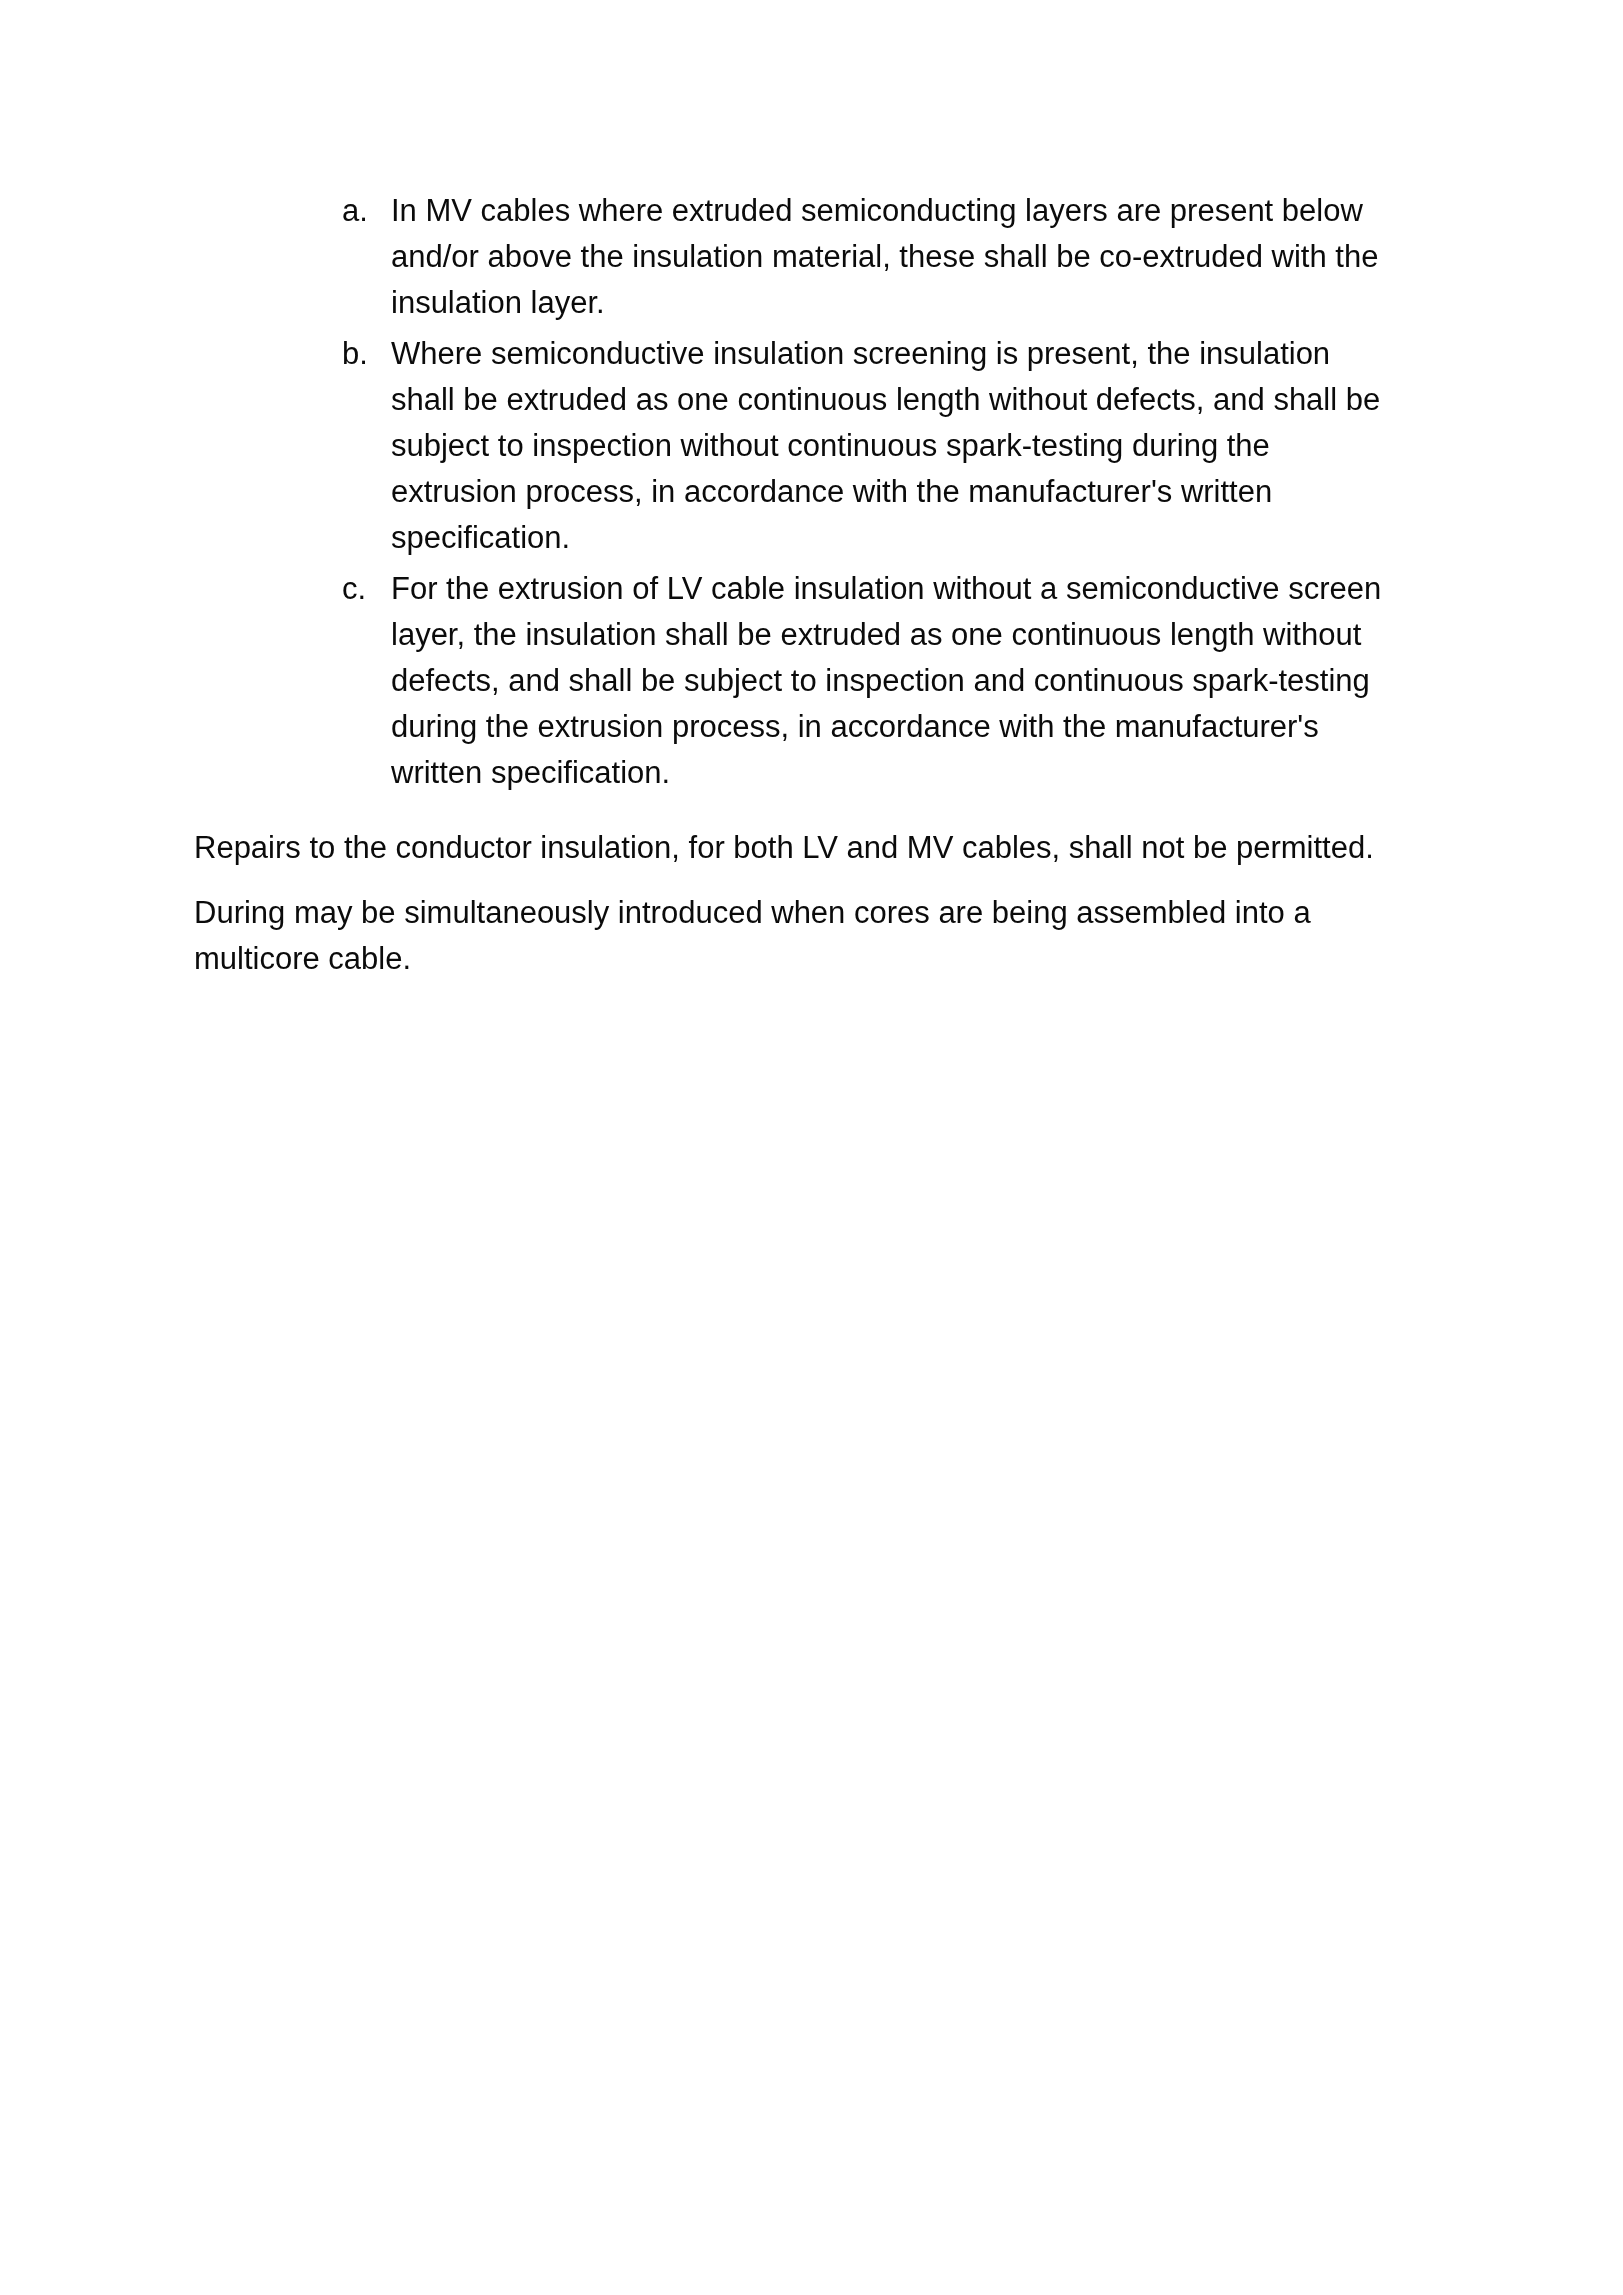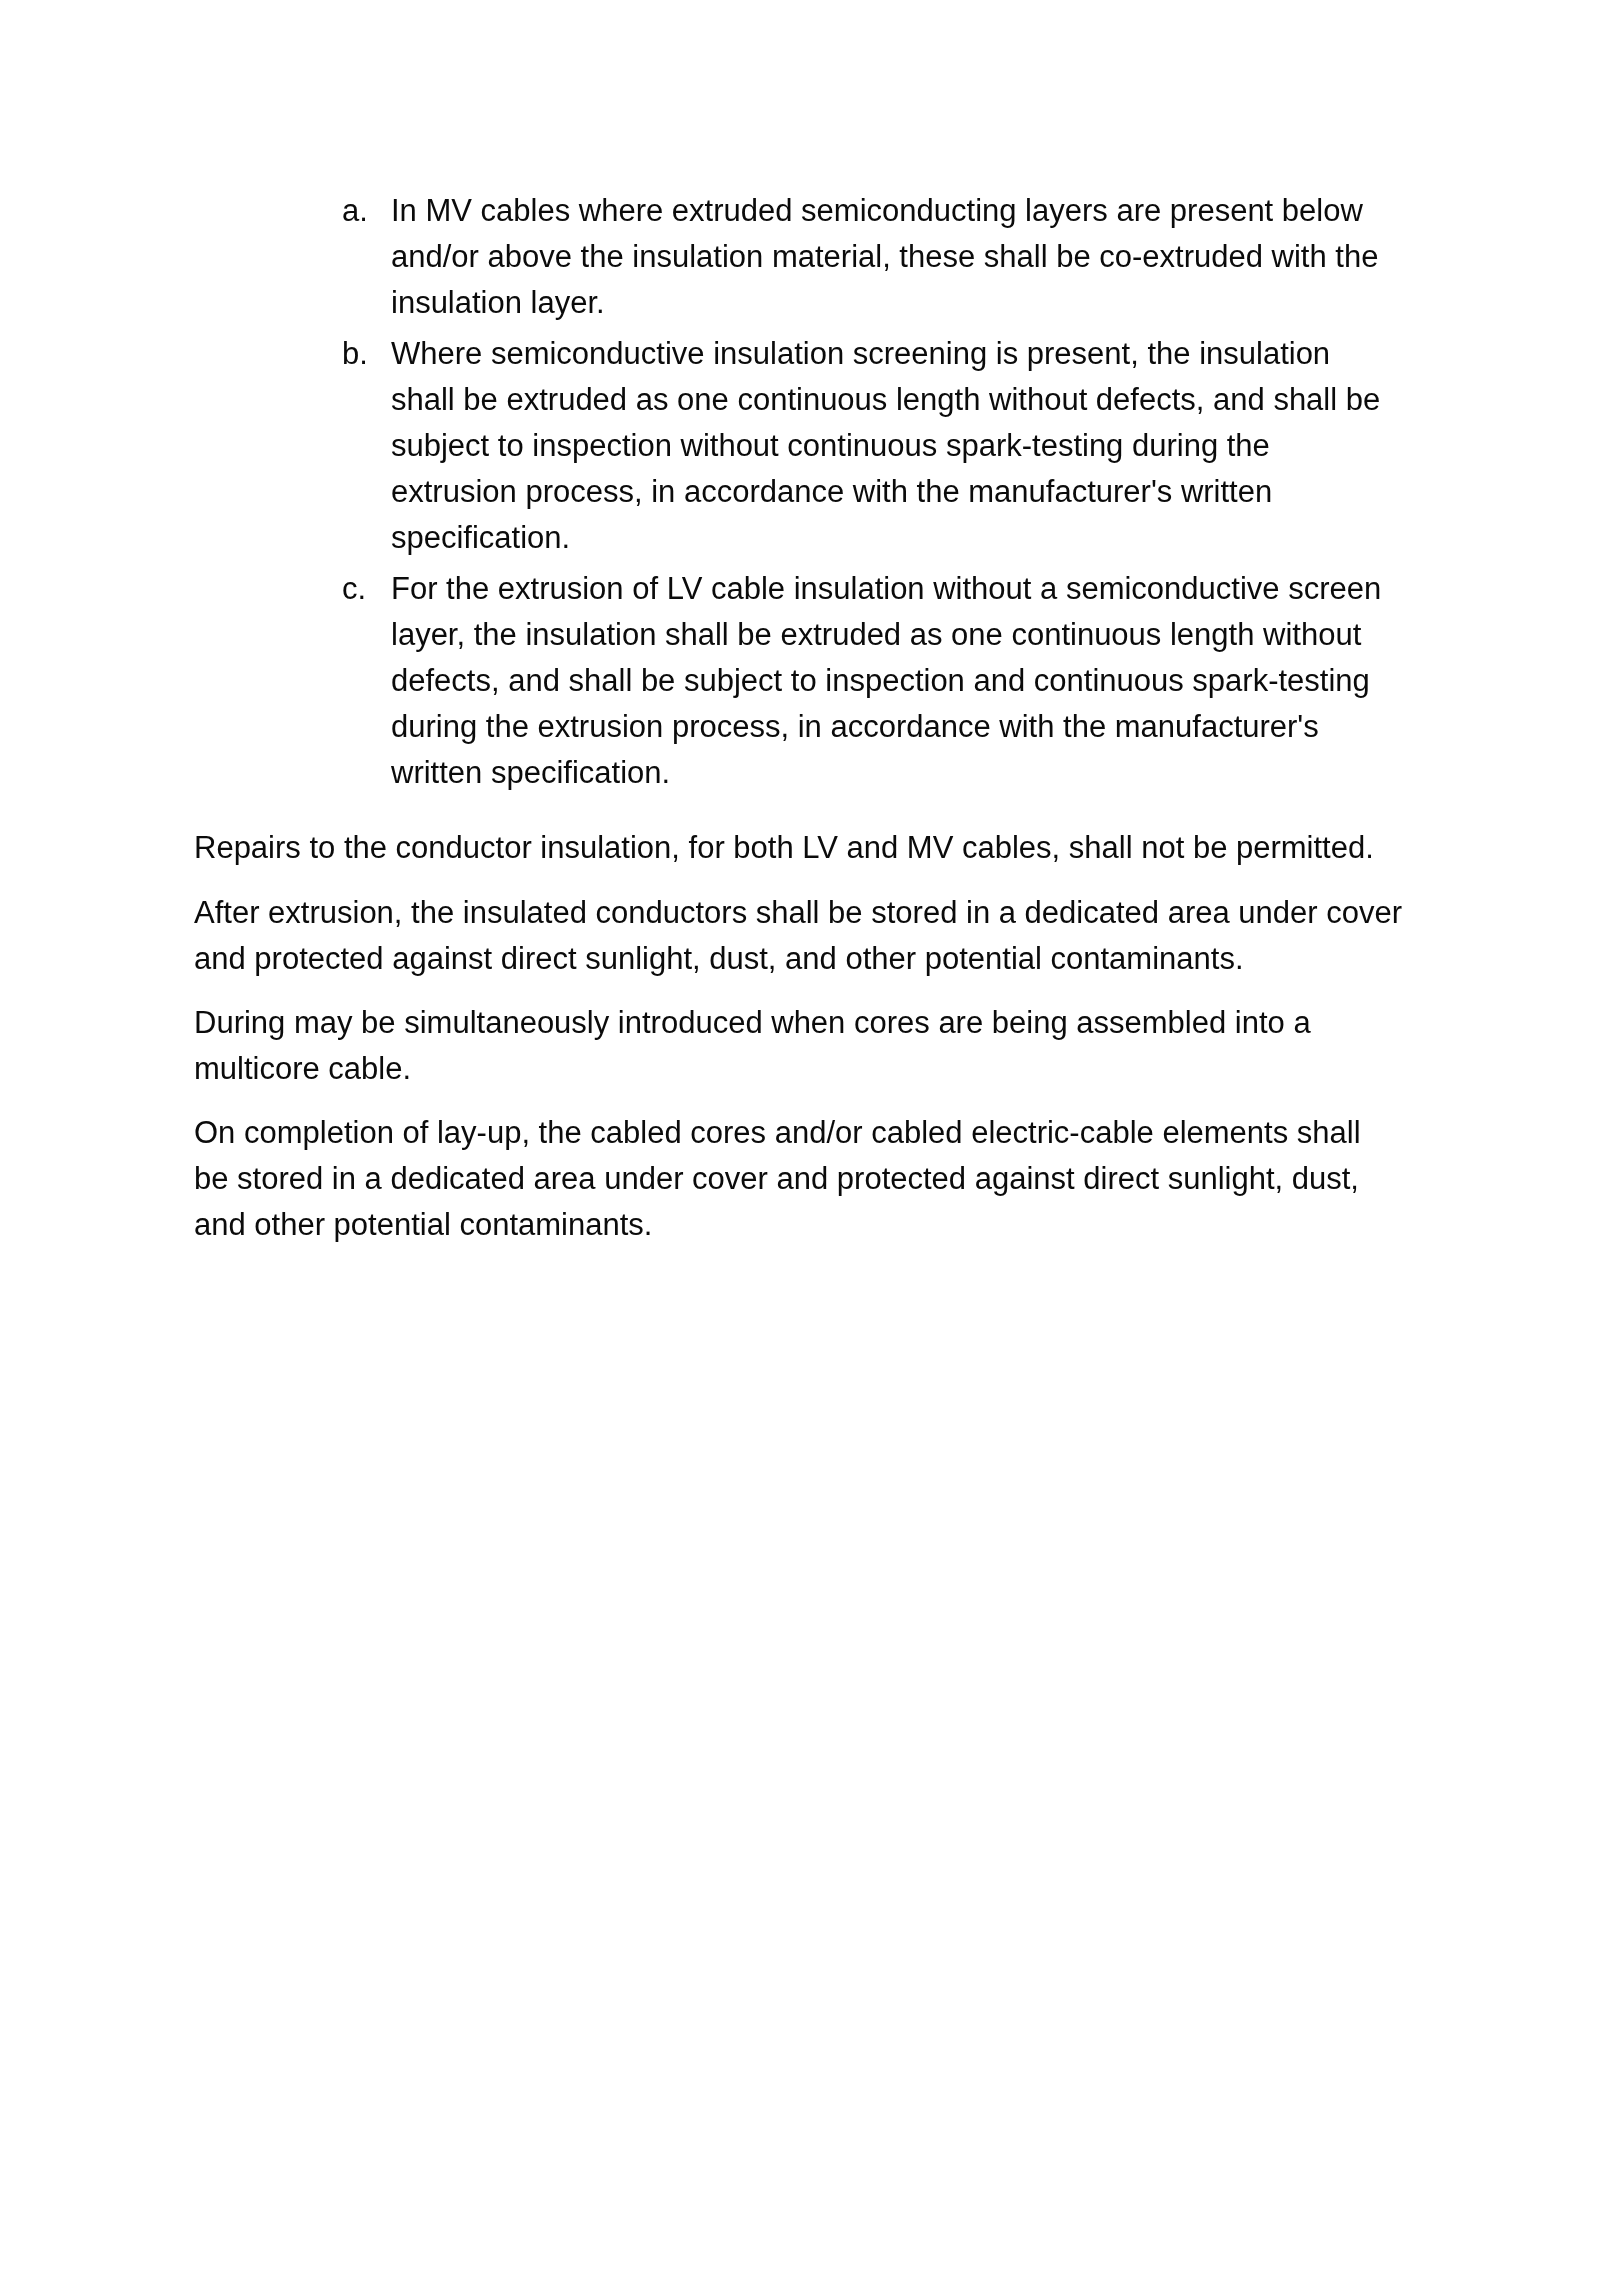--- a/index.html
+++ b/index.html
@@ -68,25 +68,20 @@
 extrusion process, in accordance with the manufacturer's written
 specification.</span></li>
       <li><span class="li-marker">c.</span><span class="li-text">For the extrusion of LV cable insulation without a semiconductive screen
 layer, the insulation shall be extruded as one continuous length without
 defects, and shall be subject to inspection and continuous spark-testing
 during the extrusion process, in accordance with the manufacturer's
 written specification.</span></li>
     </ol>
 
     <p>Repairs to the conductor insulation, for both LV and MV cables, shall not be permitted.</p>
-    <p>After extrusion, the insulated conductors shall be stored in a dedicated area under cover
-and protected against direct sunlight, dust, and other potential contaminants.</p>
 
 
     <p>During may be simultaneously introduced when cores are being assembled into a
 multicore cable.</p>
-    <p>On completion of lay-up, the cabled cores and/or cabled electric-cable elements shall
-be stored in a dedicated area under cover and protected against direct sunlight, dust,
-and other potential contaminants.</p>
 
   </div>
 </div>
 
 
 </body></html>

